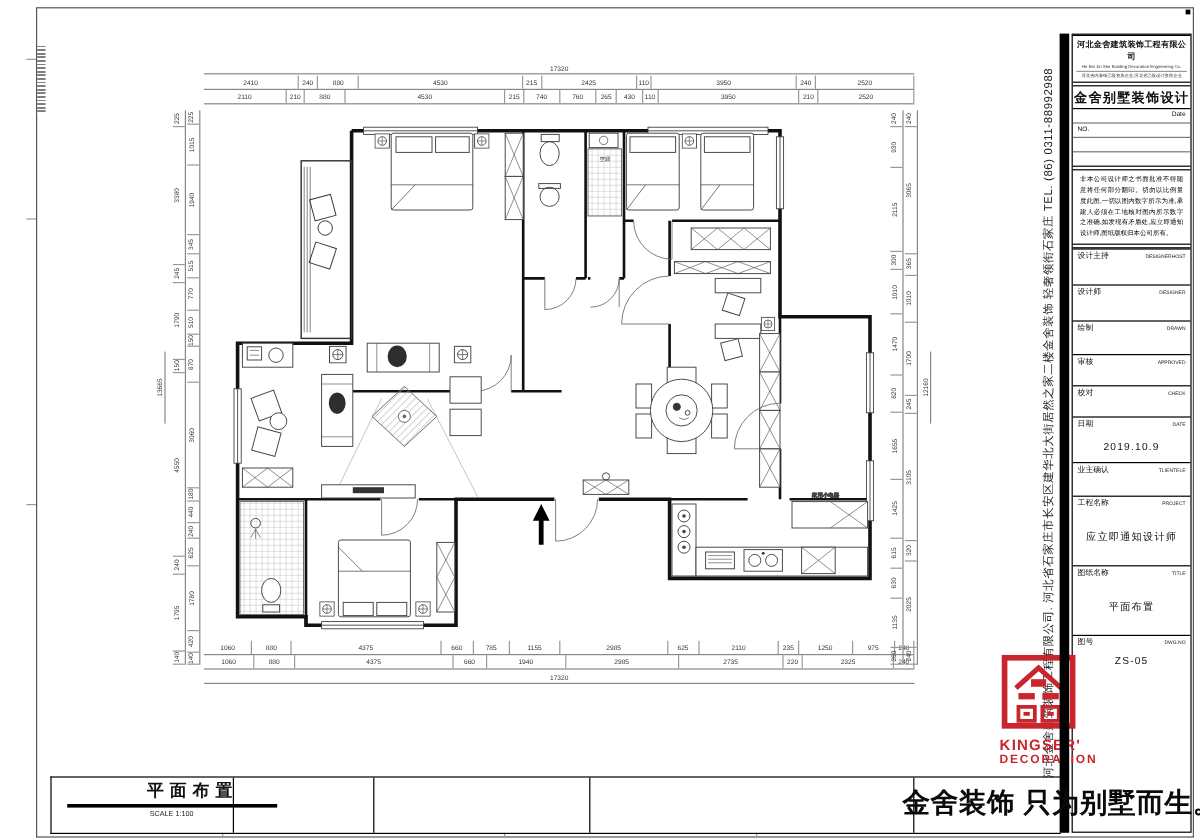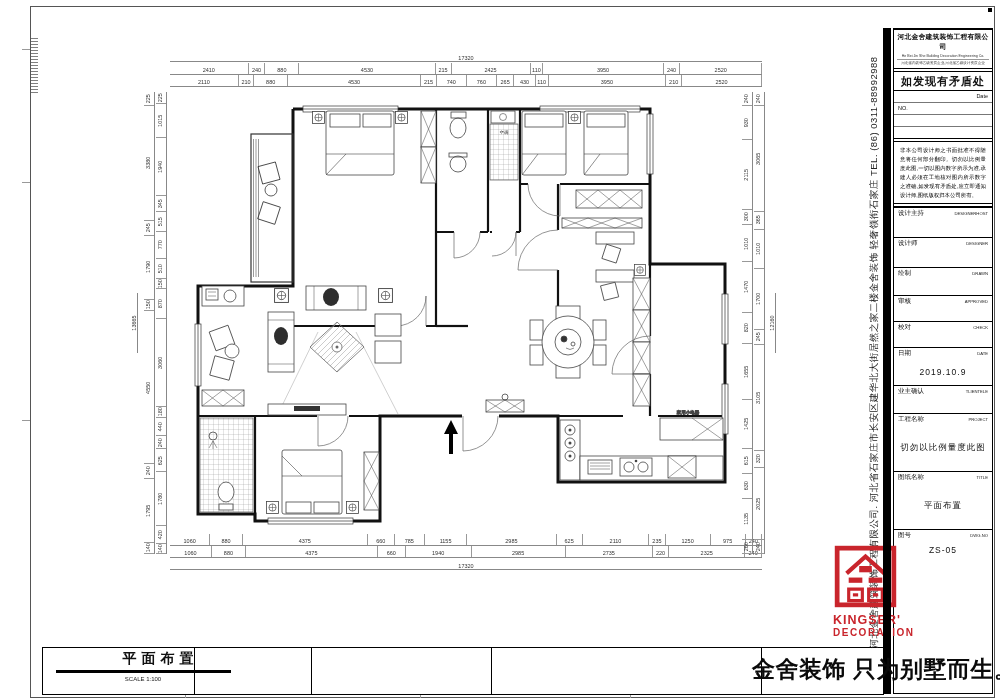--- a/index.html
+++ b/index.html
@@ -693,21 +693,21 @@
   <div class="abs side-text">河北金舍建筑装饰工程有限公司. 河北省石家庄市长安区建华北大街居然之家二楼金舍装饰 轻奢领衔石家庄 TEL. (86) 0311-88992988</div>
   <div class="abs sidebar-bar"></div>
 
   <div class="abs tb">
     <div class="tb-company">
       <div class="tb-co-name">河北金舍建筑装饰工程有限公司</div>
       <div class="tb-co-en">He Bei Jin She Building Decoration Engineering Co.</div>
       <div class="tb-co-sub">河北省内装饰乙级资质企业,河北省乙级设计资质企业</div>
     </div>
     <div class="rule2"></div>
-    <div class="tb-product">如发现有矛盾处</div>
+    <div class="tb-product">金舍别墅装饰设计</div>
     <div class="tb-date"><span>Date</span></div>
     <div class="tb-no"><span>NO.</span></div>
     <div class="tb-empty"></div>
     <div class="tb-empty"></div>
     <div class="rule2"></div>
     <div class="tb-disclaimer">非本公司设计师之书面批准不得随意将任何部分翻印。切勿以比例量度此图,一切以图内数字所示为准,承建人必须在工地核对图内所示数字之准确,如发现有矛盾处,应立即通知设计师,图纸版权归本公司所有。</div>
     <div class="rule2"></div>
 
     <div class="tb-row" style="height:30px">
       <div class="tb-row-top">
@@ -756,21 +756,21 @@
           <span class="cn">业主确认</span>
           <span class="en">TLIENTELE</span>
         </div>
       <div class="val"></div>
     </div>
     <div class="tb-row" style="height:58px">
       <div class="tb-row-top">
           <span class="cn">工程名称</span>
           <span class="en">PROJECT</span>
         </div>
-      <div class="val">切勿以比例量度此图</div>
+      <div class="val">应立即通知设计师</div>
     </div>
     <div class="tb-row" style="height:58px">
       <div class="tb-row-top">
           <span class="cn">图纸名称</span>
           <span class="en">TITLE</span>
         </div>
       <div class="val">平面布置</div>
     </div>
     <div class="tb-row" style="height:30px">
       <div class="tb-row-top">

